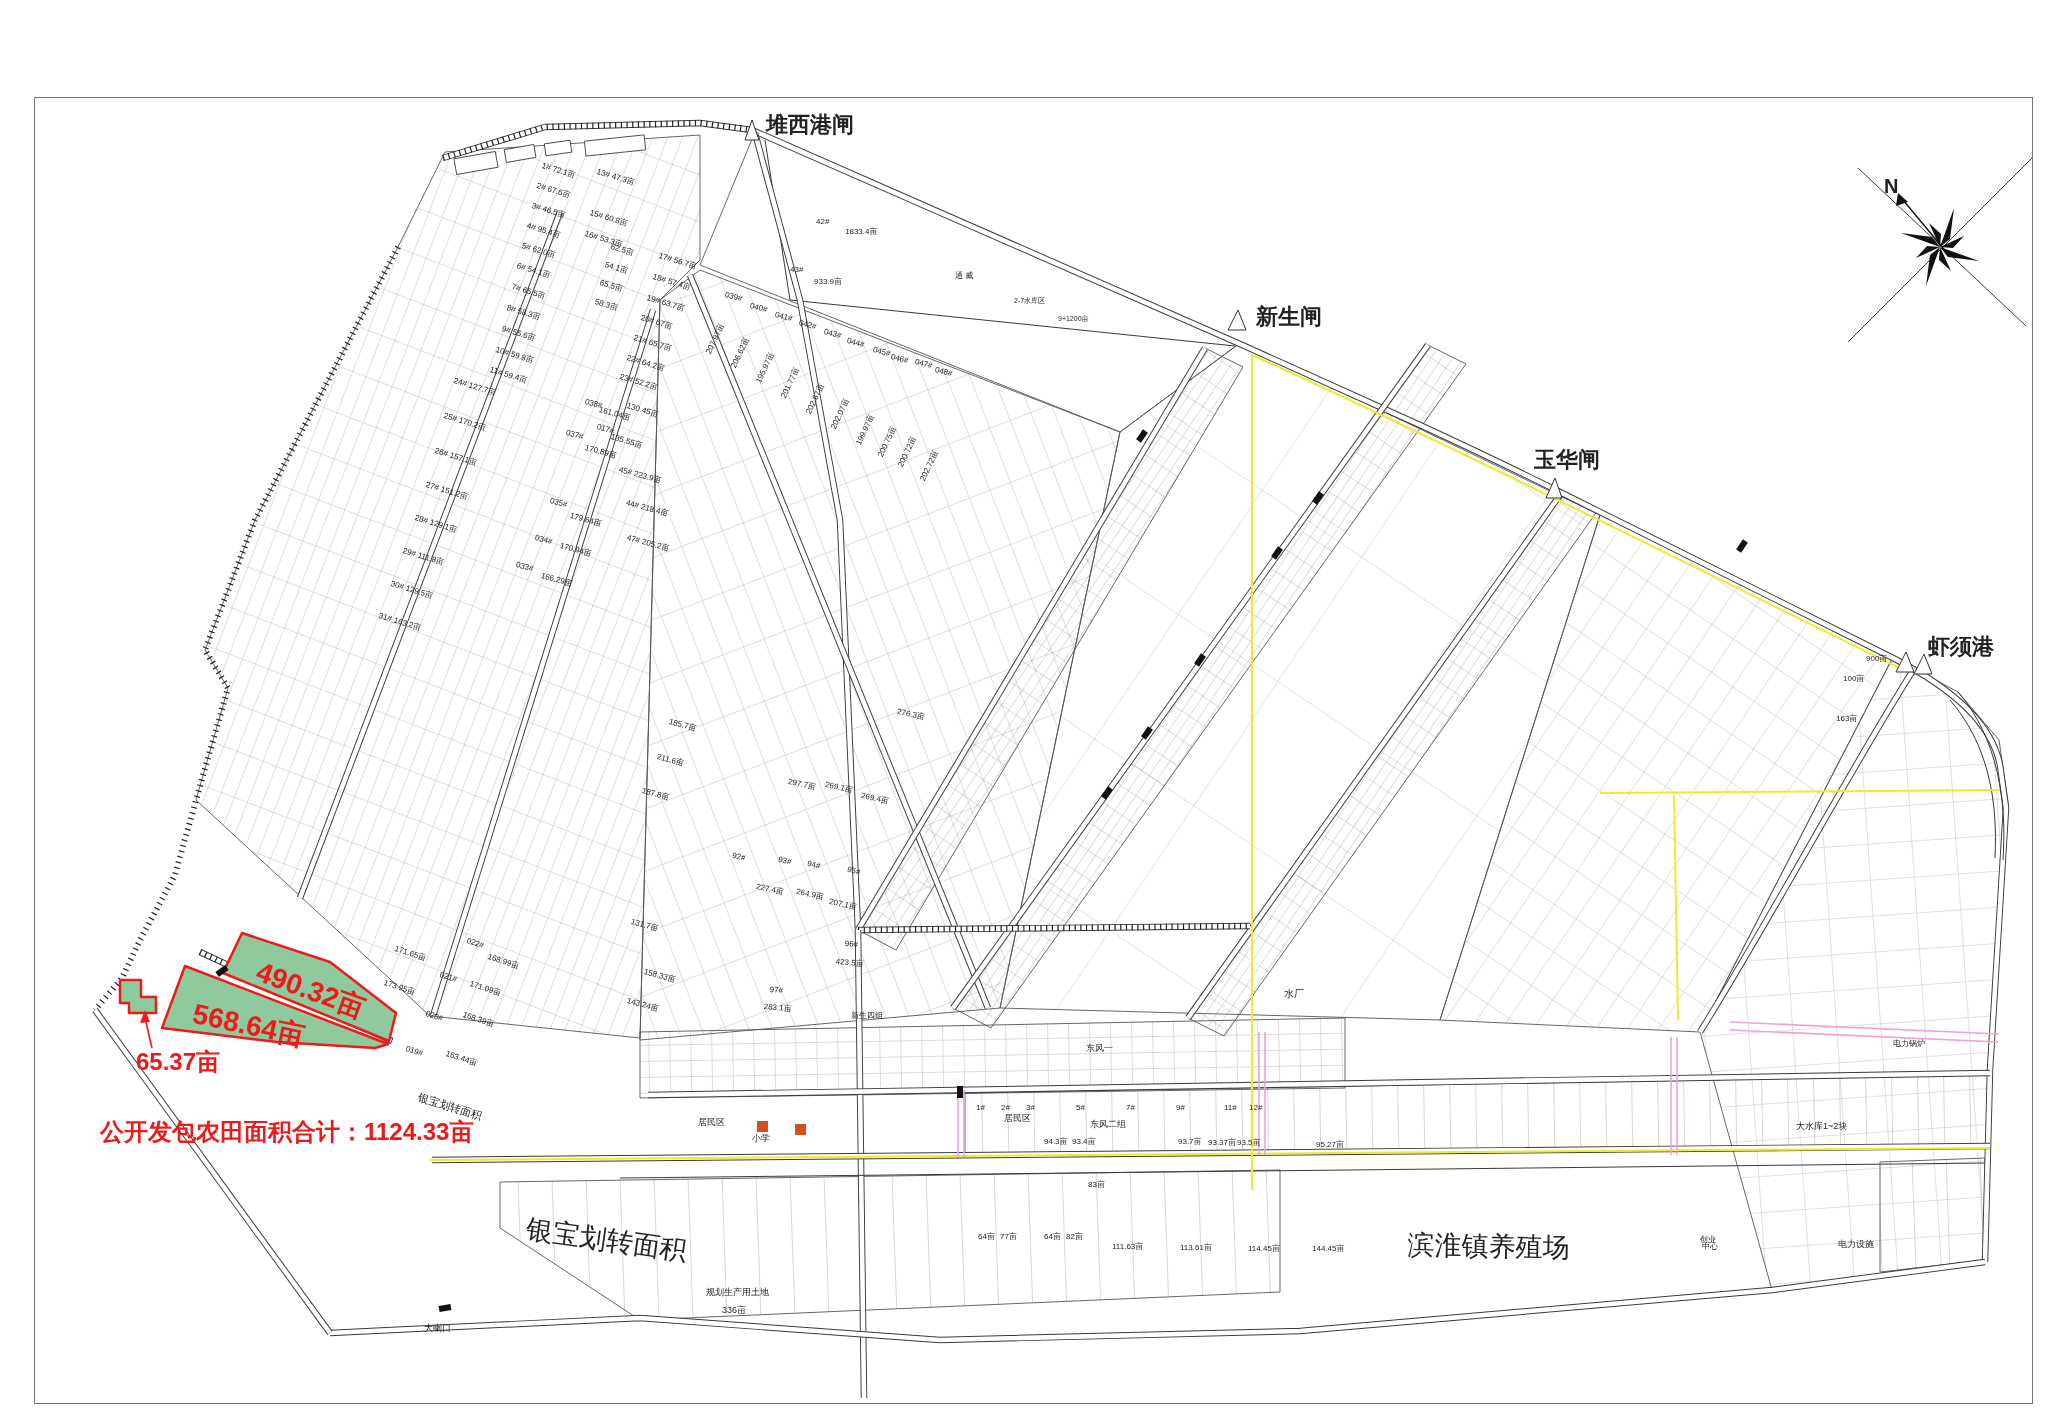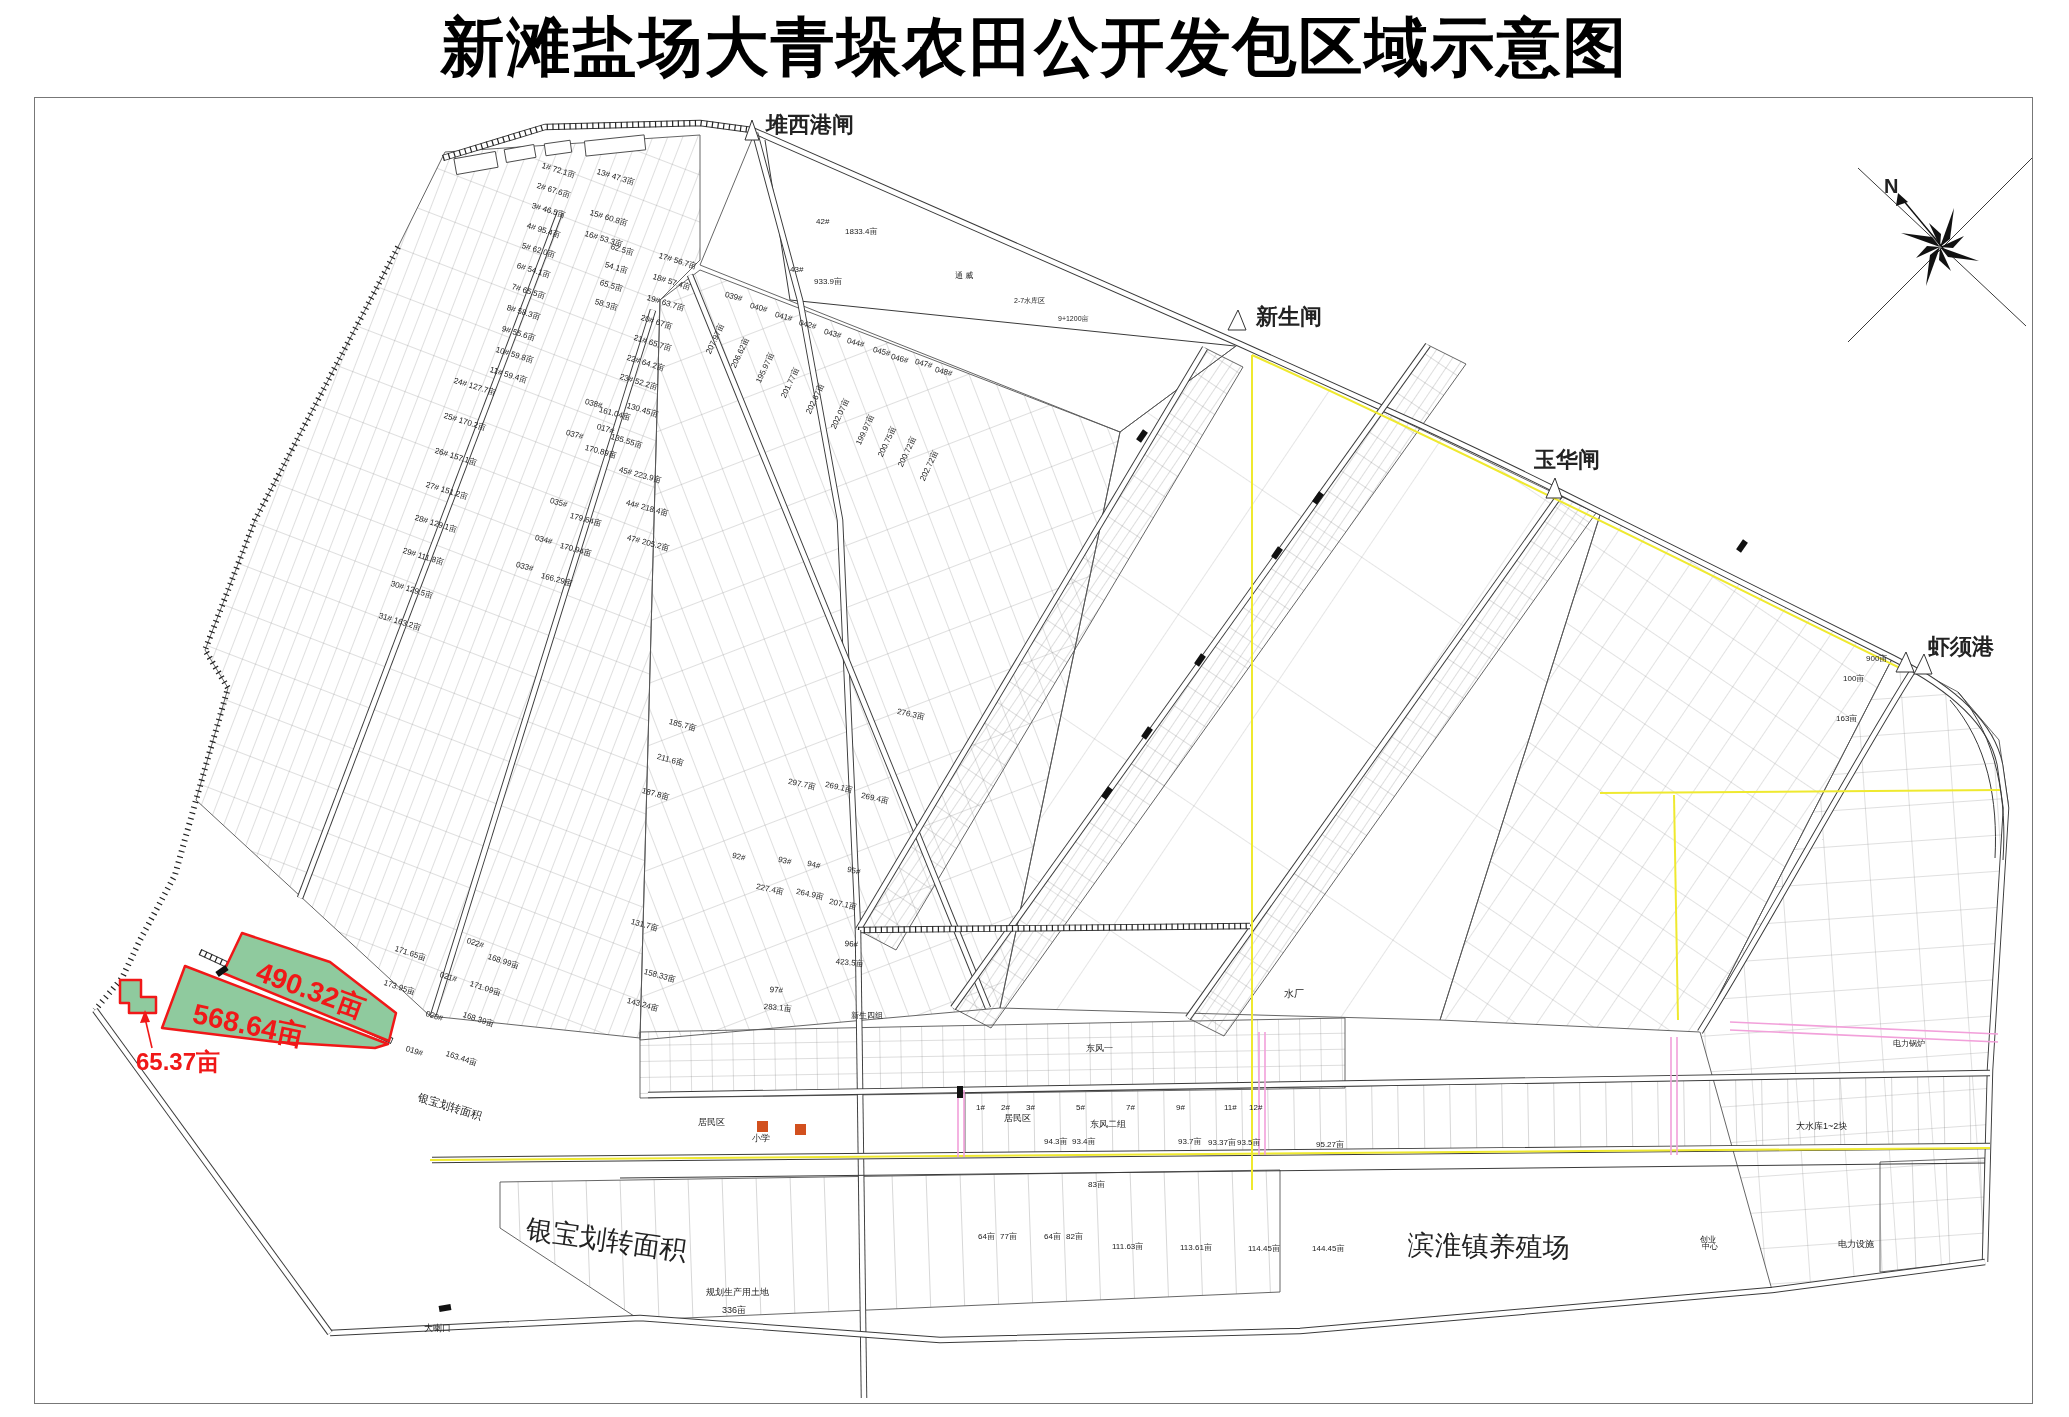--- a/index.html
+++ b/index.html
@@ -23,21 +23,20 @@
   .hz{fill:none;stroke:#222;stroke-width:6;stroke-dasharray:1.2 4.5;}
   .gp{fill:#8fca9e;stroke:#f01818;stroke-width:2.5;stroke-linejoin:round;}
   .ra{stroke:#f01818;stroke-width:1.6;fill:none;}
   .bld{fill:#fff;stroke:#444;stroke-width:0.9;}
 </style>
 </head>
 <body>
 
 <div id="page">
 
-  <div id="title">新滩盐场大青垛农田公开发包区域示意图</div>
   <div id="frame"></div>
 
   <svg id="mapsvg" width="2069" height="1417" viewBox="0 0 2069 1417">
     <defs>
       <pattern id="pNW" width="14" height="44" patternUnits="userSpaceOnUse" patternTransform="rotate(21)">
         <path d="M0,0 V44 M0,0 H14" stroke="#8a8a8a" stroke-width="0.55" fill="none"></path>
       </pattern>
       <pattern id="pMid" width="22" height="58" patternUnits="userSpaceOnUse" patternTransform="rotate(-21)">
         <path d="M0,0 V58 M0,0 H22" stroke="#8a8a8a" stroke-width="0.55" fill="none"></path>
       </pattern>
@@ -357,15 +356,16 @@
       <span class="lbl" style="left: 978px; top: 1233px; font-size: 8px;">64亩</span>
       <span class="lbl" style="left: 1000px; top: 1233px; font-size: 8px;">77亩</span>
       <span class="lbl" style="left: 1044px; top: 1233px; font-size: 8px;">64亩</span>
       <span class="lbl" style="left: 1066px; top: 1233px; font-size: 8px;">82亩</span>
       <span class="lbl" style="left: 1088px; top: 1181px; font-size: 8px;">83亩</span>
       <span class="lbl" style="left: 1112px; top: 1243px; font-size: 8px;">111.63亩</span>
       <span class="lbl" style="left: 1180px; top: 1244px; font-size: 8px;">113.61亩</span>
       <span class="lbl" style="left: 1248px; top: 1245px; font-size: 8px;">114.45亩</span>
       <span class="lbl" style="left: 1312px; top: 1245px; font-size: 8px;">144.45亩</span>
     </div>
+  <div id="total-label">公开发包农田面积合计：1124.33亩</div>
   <div class="lbl" style="left:1884px;top:176px;font-size:20px;font-weight:bold;">N</div>
 
 </div>
 
 </body></html>

